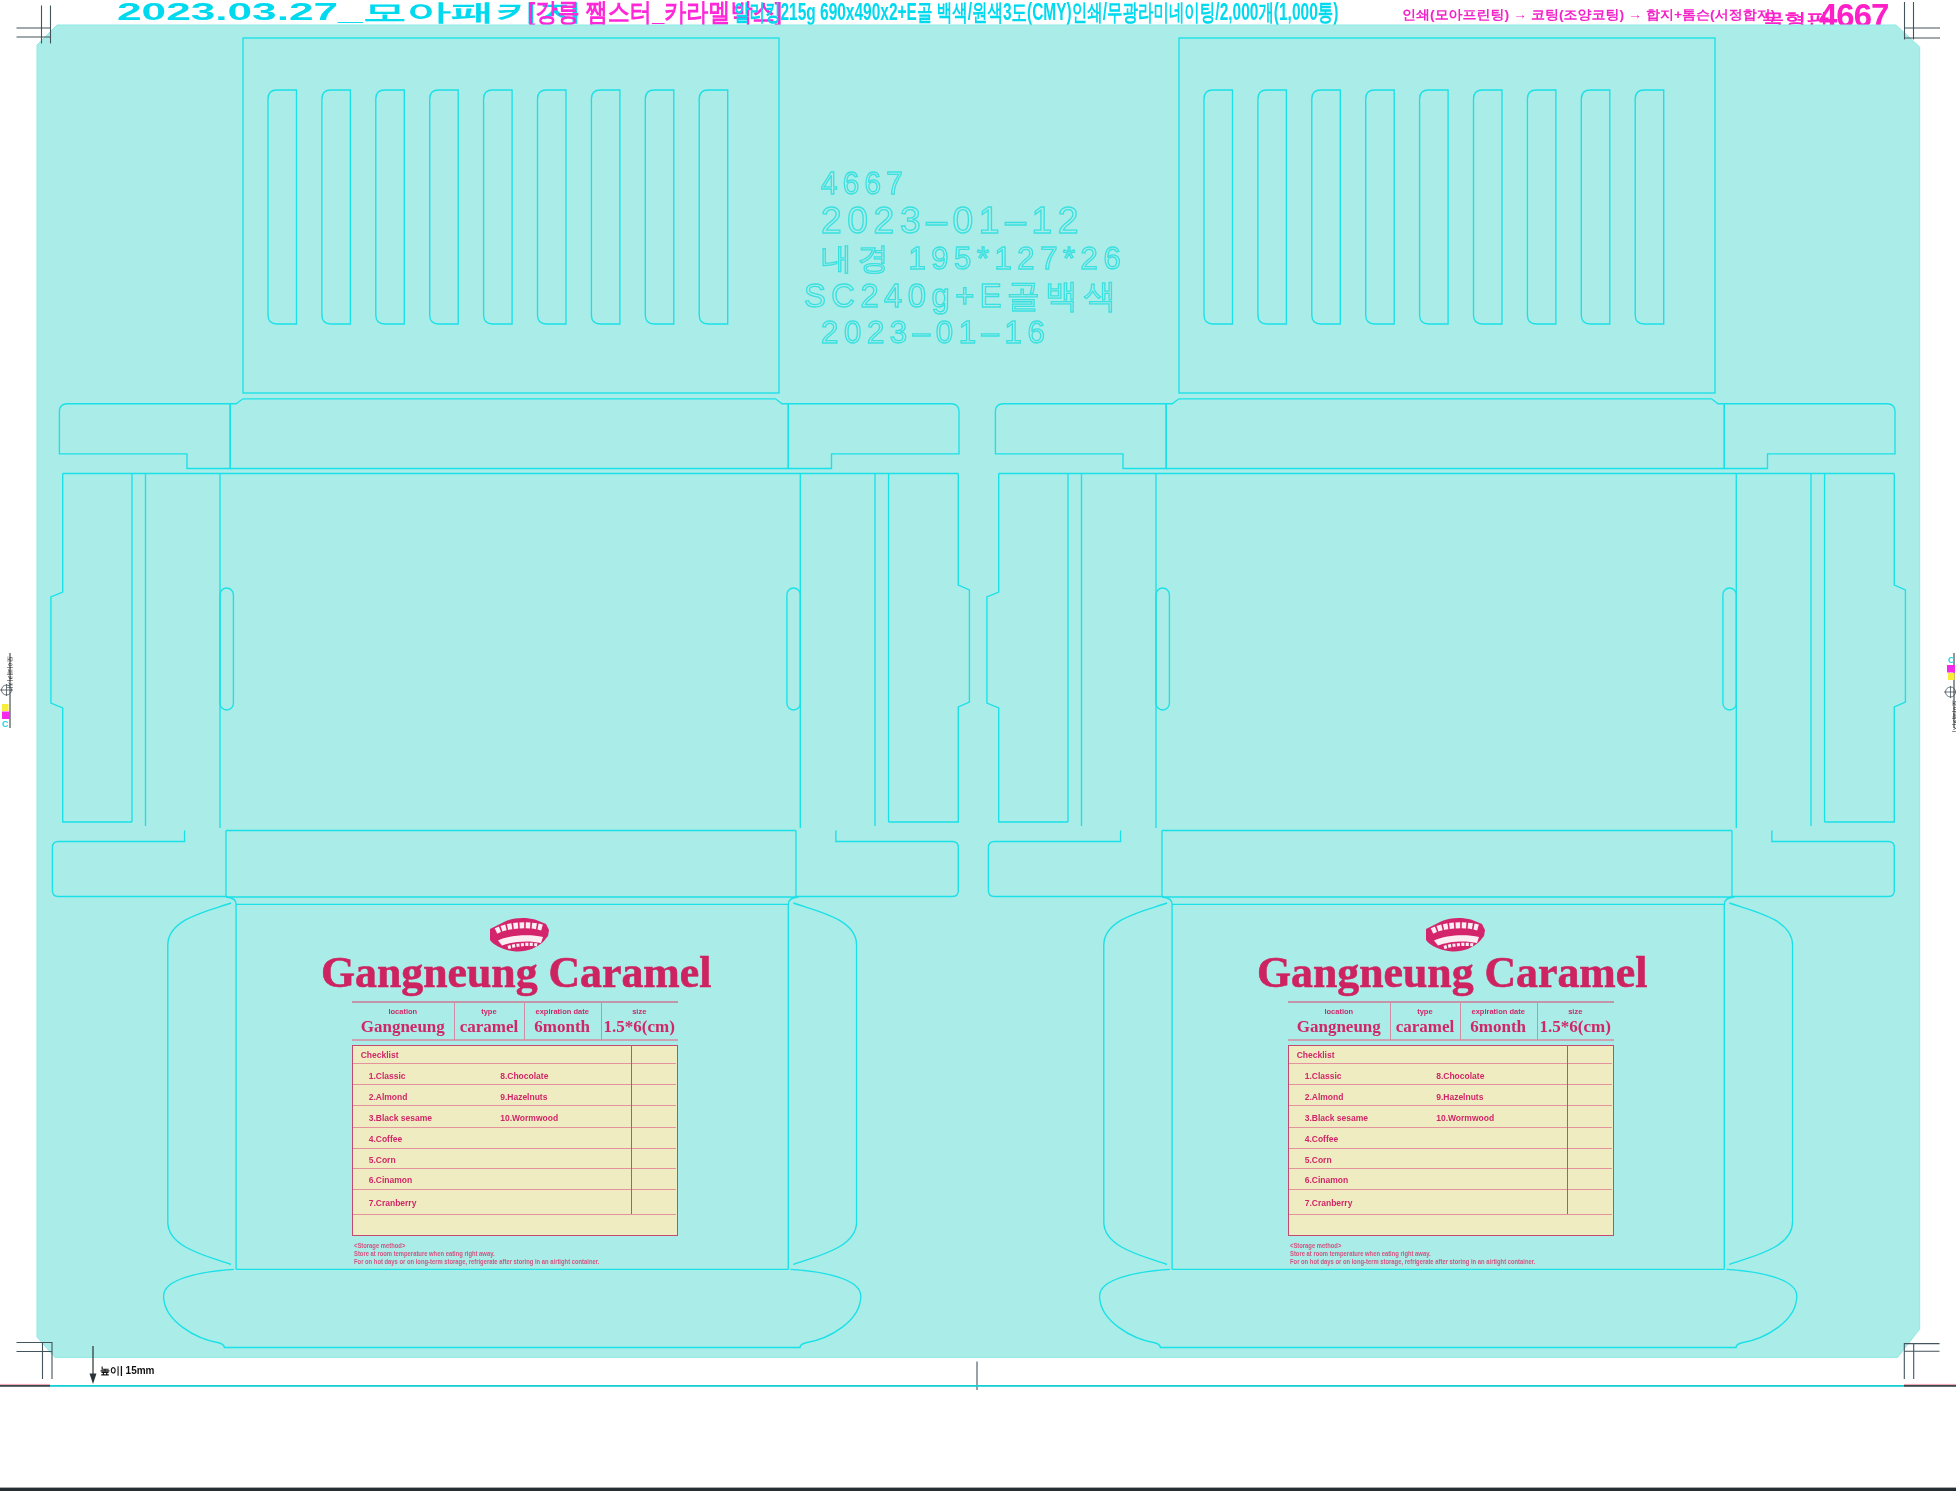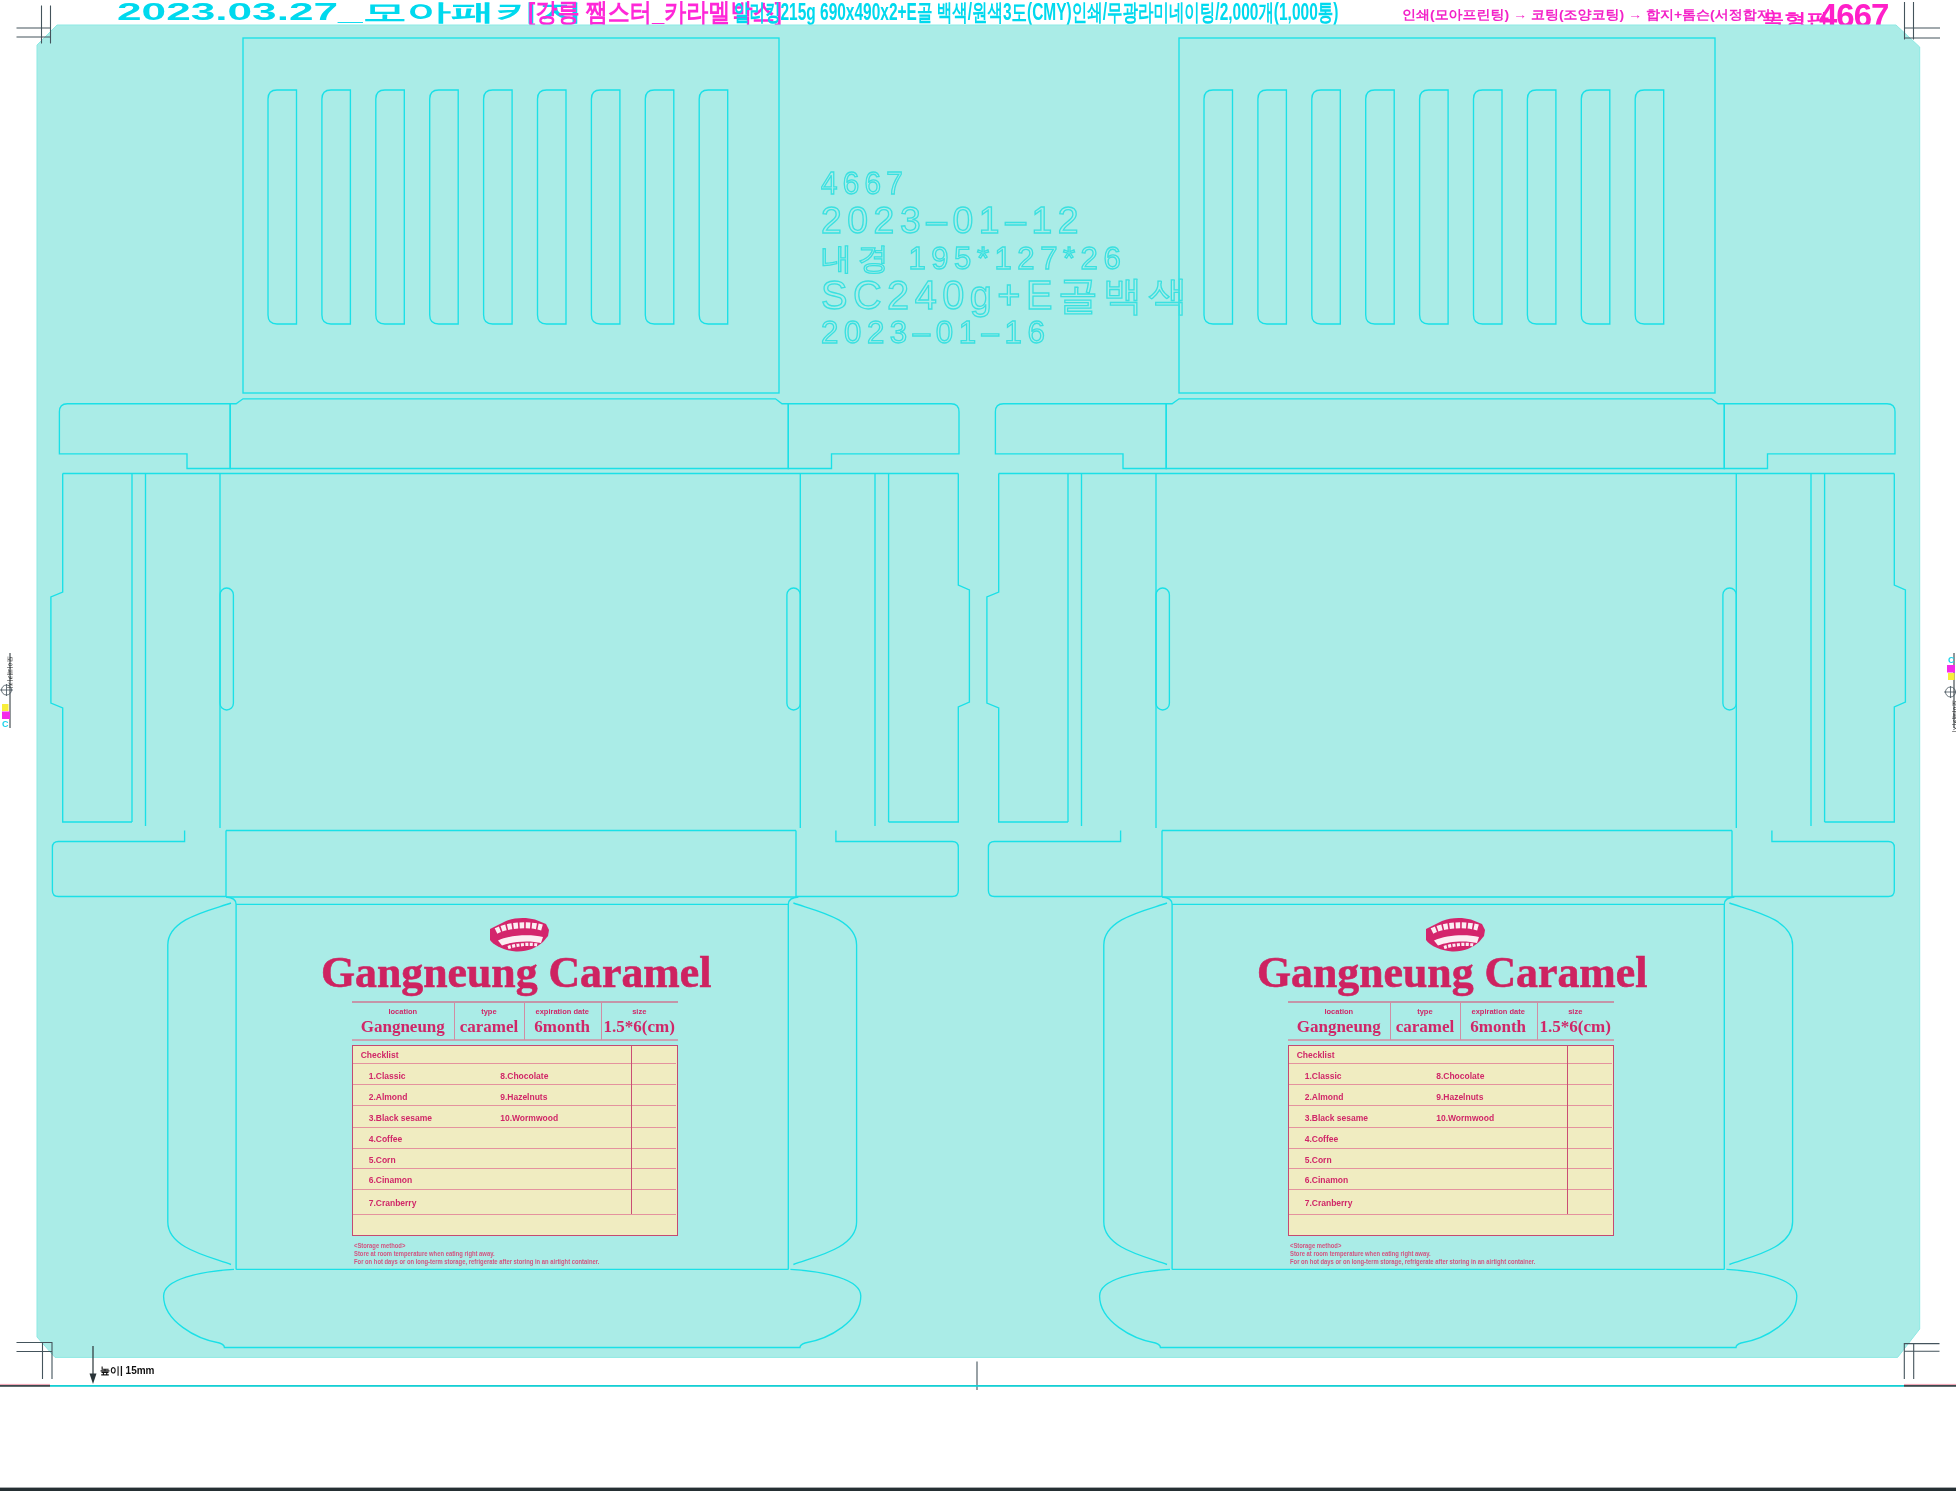--- a/index.html
+++ b/index.html
@@ -120,21 +120,21 @@
 <line x1="1944" y1="692" x2="1957" y2="692" stroke="#44525a" stroke-width="0.8"></line>
 <line x1="1950.5" y1="686" x2="1950.5" y2="698" stroke="#44525a" stroke-width="0.8"></line>
 <text x="1953" y="700" font-size="6.5" fill="#222" transform="rotate(90 1953 700)" font-family="Liberation Sans, sans-serif">모아패키지</text>
 </svg>
 
 <div class="abs" style="left:100px;top:1364px;font-size:10px;font-weight:bold;color:#111"><span id="dim" style="display:inline-block;transform:scaleX(1.0000);transform-origin:0 50%;white-space:nowrap;">높이| 15mm</span></div>
 
 <div class="abs" style="left:821px;top:165.0px;font-size:31px;line-height:37px;letter-spacing:5.5px;color:transparent;-webkit-text-stroke:1.3px #3ae0e0;white-space:nowrap"><span id="t1" style="display:inline-block;transform:scaleX(0.9556);transform-origin:0 50%;white-space:nowrap;">4667</span></div>
 <div class="abs" style="left:821px;top:202.3px;font-size:37px;line-height:37px;letter-spacing:5.5px;color:transparent;-webkit-text-stroke:1.3px #3ae0e0;white-space:nowrap"><span id="t2" style="display:inline-block;transform:scaleX(1.0089);transform-origin:0 50%;white-space:nowrap;">2023–01–12</span></div>
 <div class="abs" style="left:821px;top:239.6px;font-size:31px;line-height:37px;letter-spacing:5.5px;color:transparent;-webkit-text-stroke:1.3px #3ae0e0;white-space:nowrap"><span id="t3" style="display:inline-block;transform:scaleX(1.0035);transform-origin:0 50%;white-space:nowrap;">내경 195*127*26</span></div>
-<div class="abs" style="left:821px;top:276.9px;font-size:40px;line-height:37px;letter-spacing:5.5px;color:transparent;-webkit-text-stroke:1.3px #3ae0e0;white-space:nowrap"><span id="t4" style="display:inline-block;transform:scaleX(0.9929);transform-origin:0 50%;white-space:nowrap;">SC240g+E골백색</span></div>
+<div class="abs" style="left:804px;top:276.9px;font-size:33px;line-height:37px;letter-spacing:5.5px;color:transparent;-webkit-text-stroke:1.3px #3ae0e0;white-space:nowrap"><span id="t4" style="display:inline-block;transform:scaleX(0.9929);transform-origin:0 50%;white-space:nowrap;">SC240g+E골백색</span></div>
 <div class="abs" style="left:821px;top:314.2px;font-size:31px;line-height:37px;letter-spacing:5.5px;color:transparent;-webkit-text-stroke:1.3px #3ae0e0;white-space:nowrap"><span id="t5" style="display:inline-block;transform:scaleX(1.0089);transform-origin:0 50%;white-space:nowrap;">2023–01–16</span></div>
 
 <div style="position:absolute;left:486.1px;top:916px;width:62px;height:36px">
     <svg viewBox="0 0 66 38" width="66" height="38" style="position:absolute;left:0;top:0">
 <path d="M4,13 L20,5 C28,1.5 40,1 49,3.5 L60,8 L63,14 L62,20 L57,26 C50,32 41,36 30,35.5 C20,35 8,30 4,24 Z" fill="#d4256c"></path>
 <path d="M10,15 C22,9 42,7.5 56,11.5" stroke="#fceef3" stroke-width="6" fill="none" stroke-dasharray="4.5 1.6"></path>
 <path d="M12,24.5 C24,19 44,18 57,21 L55,27 C43,24 26,25.5 16,29.5 Z" fill="#fceef3"></path>
 <path d="M22,31.5 C31,28.5 44,27.5 52,29" stroke="#fceef3" stroke-width="3.2" fill="none" stroke-dasharray="3 1.4"></path>
 </svg>
   </div>

